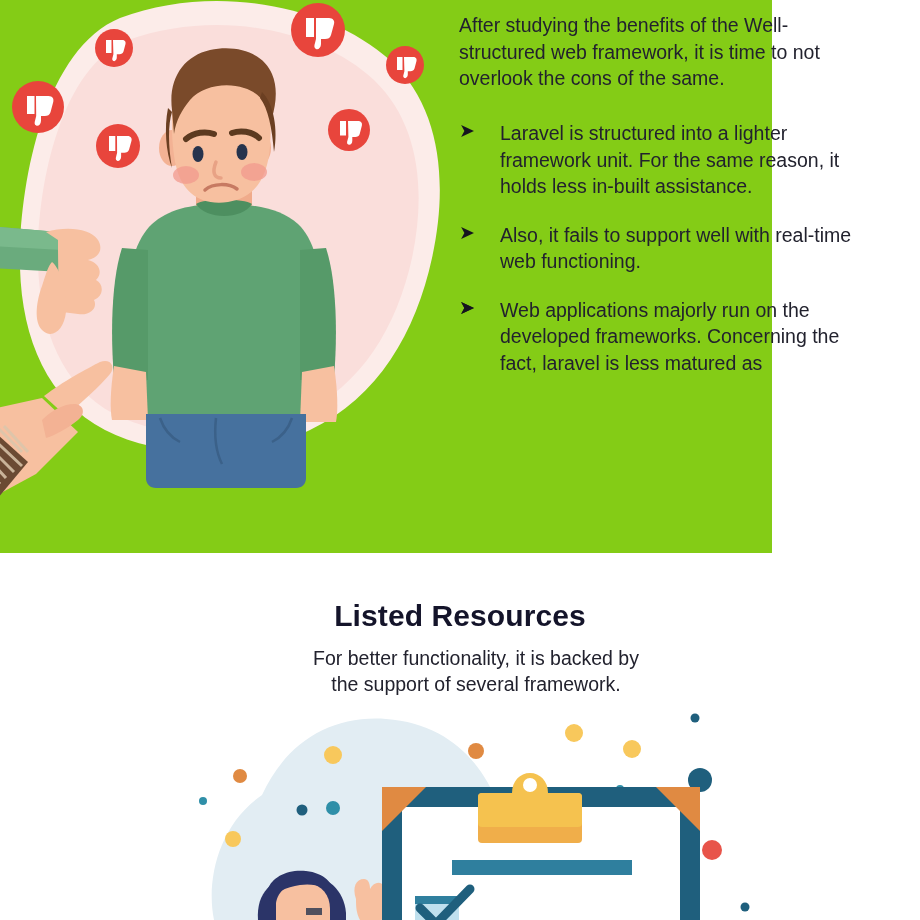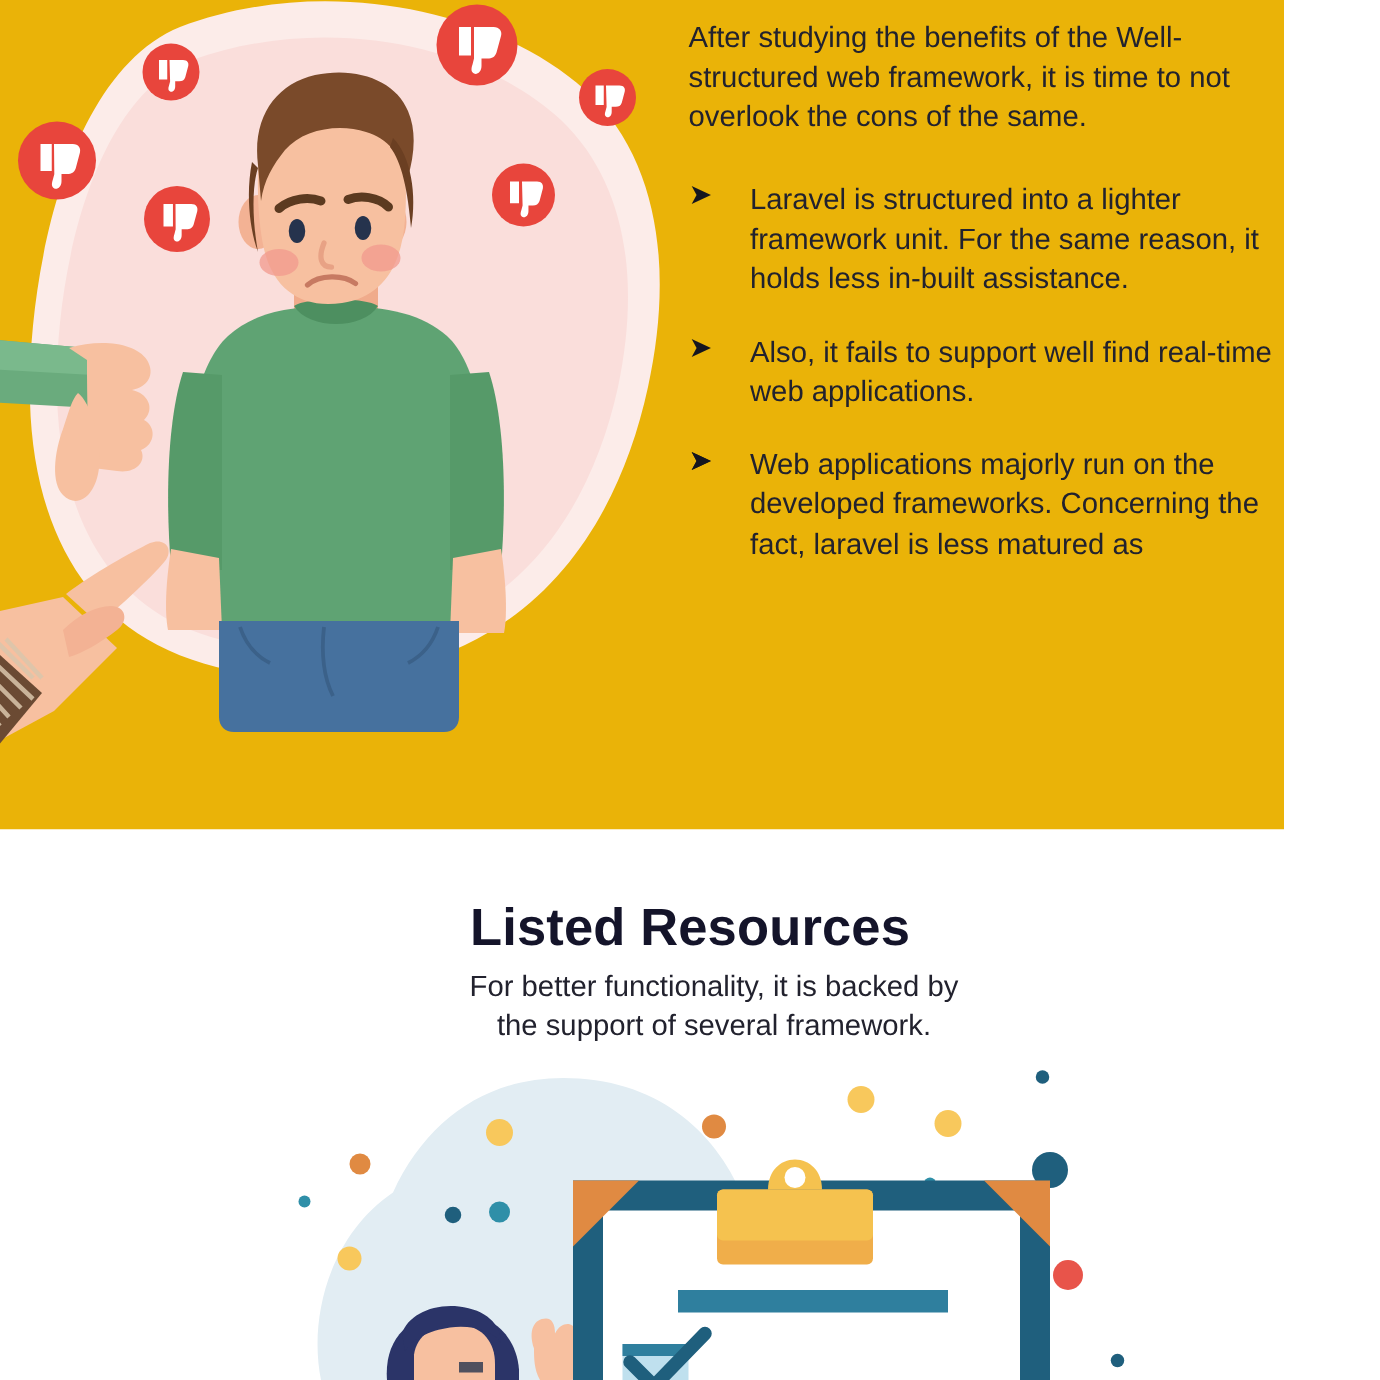--- a/index.html
+++ b/index.html
@@ -6,22 +6,22 @@
   html, body { width:920px; height:920px; }
   body {
     font-family:"Liberation Sans", sans-serif;
     background:#ffffff;
     overflow:hidden;
     position:relative;
   }
 
   
   #cons-section {
-    position:absolute; left:0; top:0; width:856px; height:553px;
-    background:#eab308;
+    position:absolute; left:0; top:0; width:772px; height:553px;
+    background:#84cc16;
   }
 
   
   #cons-illustration {
     position:absolute; left:0; top:0; width:450px; height:553px;
     overflow:hidden;
   }
   .ill-svg { position:absolute; left:0; top:0; }
 
   
@@ -45,21 +45,21 @@
     font-size:19px; color:#15151f; line-height:26.5px;
   }
 
   
   #resources-section {
     position:absolute; left:0; top:553px; width:920px; height:367px;
     background:#ffffff;
   }
   #resources-heading {
     position:absolute; left:0; top:46px; width:920px;
-    text-align:center; font-size:35px; font-weight:bold;
+    text-align:center; font-size:30px; font-weight:bold;
     color:#14142a; letter-spacing:.1px;
   }
   #resources-subtitle {
     position:absolute; left:16px; top:92px; width:920px;
     text-align:center; font-size:19.5px; line-height:26px;
     color:#22222e;
   }
   #resources-illustration {
     position:absolute; left:0; top:150px; width:920px; height:217px;
     overflow:hidden;
@@ -189,21 +189,21 @@
 
     <p id="cons-intro">After studying the benefits of the Well-structured web framework, it is time to not overlook the cons of the same.</p>
 
     <ul id="cons-list">
       <li class="cons-item">
         <span class="bullet-arrow">➤</span>
         <span>Laravel is structured into a lighter framework unit. For the same reason, it holds less in-built assistance.</span>
       </li>
       <li class="cons-item">
         <span class="bullet-arrow">➤</span>
-        <span>Also, it fails to support well find real-time web applications.</span>
+        <span>Also, it fails to support well with real-time web functioning.</span>
       </li>
       <li class="cons-item">
         <span class="bullet-arrow">➤</span>
       </li>
       <li class="cons-item">
         <span class="bullet-arrow">➤</span>
         <span>Web applications majorly run on the developed frameworks. Concerning the fact, laravel is less matured as</span>
       </li>
     </ul>
   </div>

